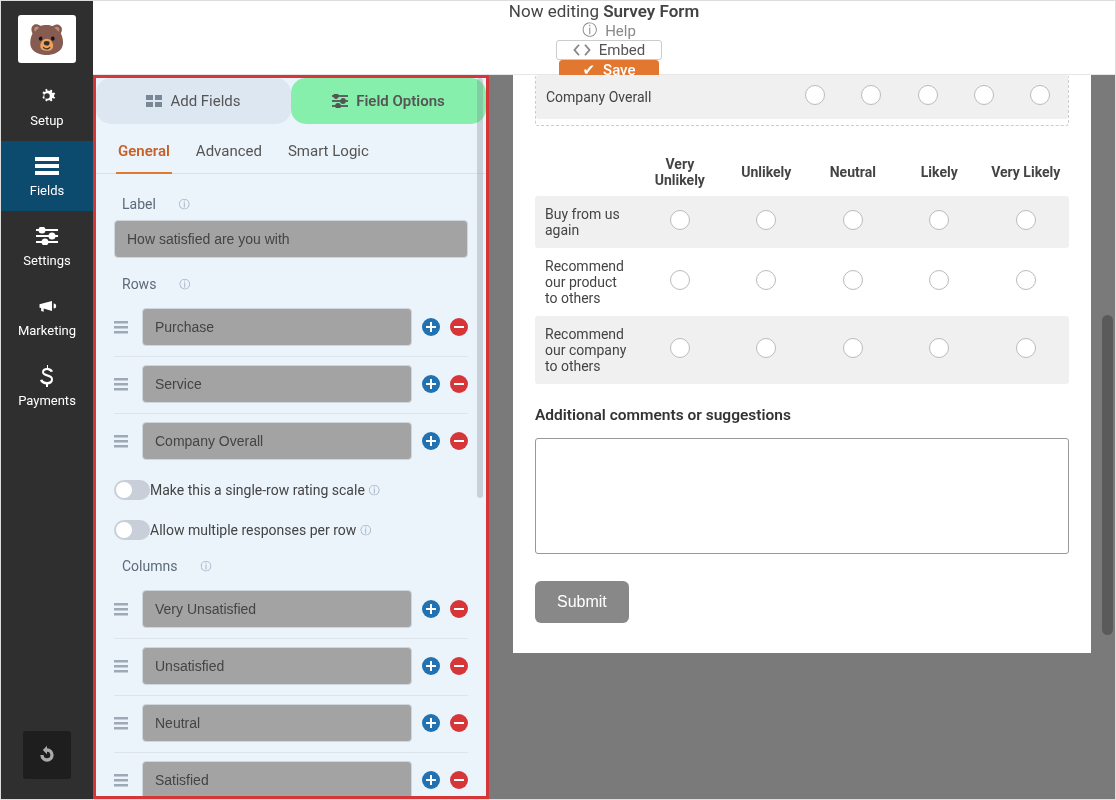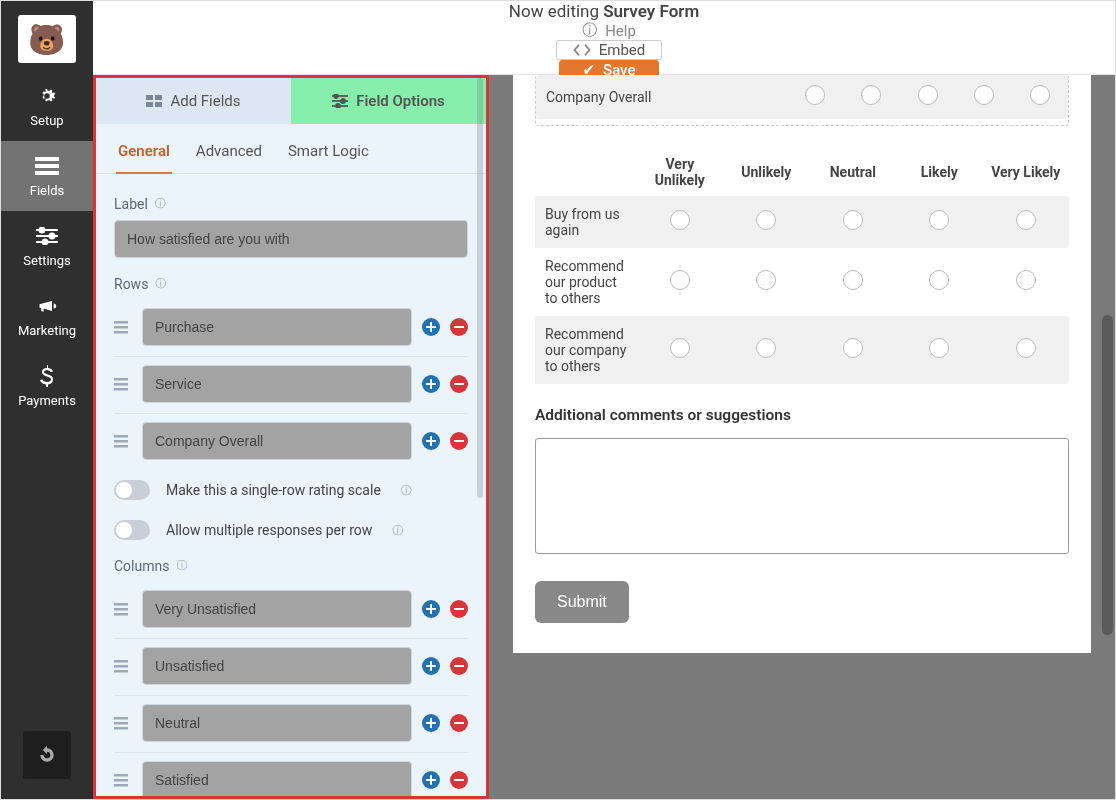--- a/index.html
+++ b/index.html
@@ -3,21 +3,21 @@
 <meta charset="utf-8">
 <style>
 * { box-sizing: border-box; margin: 0; padding: 0; }
 body { font-family: -apple-system, BlinkMacSystemFont, "Segoe UI", Roboto, Arial, sans-serif; font-size: 14px; color: #444; background: #f0f0f1; }
 .app { display: flex; width: 1116px; height: 800px; position: relative; overflow: hidden; border: 1px solid #ddd; }
 
 
 .leftnav { width: 92px; background: #2f2f2f; display: flex; flex-direction: column; align-items: center; padding-top: 14px; flex-shrink: 0; }
 .leftnav .logo { width: 58px; height: 48px; background: #fff; border-radius: 3px; display: flex; align-items: center; justify-content: center; margin-bottom: 8px; font-size: 30px; }
 .leftnav .navitem { width: 92px; height: 70px; display: flex; flex-direction: column; align-items: center; justify-content: center; color: #fff; font-size: 13px; cursor: pointer; gap: 5px; }
-.leftnav .navitem.active { background: #737373; }
+.leftnav .navitem.active { background: #0c4a6e; }
 .leftnav .navicon { width: 24px; height: 24px; display: flex; align-items: center; justify-content: center; }
 .leftnav .revert { margin-top: auto; width: 48px; height: 48px; background: #1e1e1e; border-radius: 3px; margin-bottom: 20px; display: flex; align-items: center; justify-content: center; color: #aaa; cursor: pointer; }
 
 
 .main { flex: 1; display: flex; flex-direction: column; background: #fff; }
 
 
 .topbar { height: 74px; display: flex; align-items: center; padding: 0 18px; border-bottom: 1px solid #e6e6e6; flex-direction: column; }
 .topbar .title { font-size: 17px; color: #444; }
 .topbar .title b { font-weight: 600; }
@@ -26,40 +26,40 @@
 .topbar .btn.link { border: none; color: #888; }
 .topbar .btn.save { background: #e27730; border-color: #e27730; color: #fff; font-weight: 500; padding: 0 22px; }
 .topbar .closex { margin-left: 22px; color: #b7b7b7; font-size: 24px; cursor: pointer; font-weight: bold; }
 
 
 .content { flex: 1; display: flex; overflow: hidden; background: #7a7a7a; }
 
 
 .panel { width: 396px; background: #ebf3fb; border: 3px solid #d63638; flex-shrink: 0; display: flex; flex-direction: column; position: relative; }
 .ptabs { display: flex; height: 46px; }
-.ptab { flex: 1; display: flex; align-items: center; justify-content: center; gap: 8px; font-size: 15px; color: #555; cursor: pointer; background: #dce7f2; }
+.ptab { flex: 1; display: flex; align-items: center; justify-content: center; gap: 8px; font-size: 15px; color: #555; cursor: pointer; background: #dce7f2; border-radius: 15px; }
 .ptab.active { background: #86efac; font-weight: 600; }
 .subtabs { display: flex; gap: 22px; padding: 12px 20px 0; border-bottom: 1px solid rgba(0,0,0,0.07); }
 .subtab { padding: 6px 2px 12px; color: #555; font-size: 15px; cursor: pointer; margin-bottom: -1px; }
 .subtab.active { color: #c76026; font-weight: 600; border-bottom: 2px solid #e27730; }
 
 .pbody { flex: 1; overflow-y: auto; padding: 14px 18px; }
-.plabel { display: flex; gap: 7px; color: #5d6a7a; font-size: 14px; margin: 8px 0 8px; }
+.plabel { display: flex; align-items: center; gap: 23px; color: #5d6a7a; font-size: 14px; margin: 8px 8px 8px; }
 .plabel .q { color: #93a4b8; font-size: 11px; }
 .pinput { width: 100%; height: 38px; border: 1px solid #cfd6de; border-radius: 4px; padding: 0 12px; font-size: 14px; background: #a3a3a3; color: #444; }
 
 .itemrow { display: flex; align-items: center; gap: 10px; padding: 8px 0 10px; border-bottom: 1px solid rgba(0,0,0,0.06); }
 .itemrow:last-child { border-bottom: none; }
 .drag { color: #9da9b7; cursor: grab; width: 18px; flex-shrink: 0; }
 .itemrow .pinput { flex: 1; }
 .circ { width: 18px; height: 18px; border-radius: 50%; display: flex; align-items: center; justify-content: center; color: #fff; font-size: 12px; font-weight: bold; cursor: pointer; flex-shrink: 0; }
 .circ.add { background: #2271b1; }
 .circ.rem { background: #d63638; }
 
-.togglerow { display: flex; align-items: center; gap: 16px; padding: 10px 0; }
+.togglerow { display: flex; align-items: center; gap: 0; padding: 10px 0; }
 .toggle { width: 36px; height: 20px; background: #c8cfd8; border-radius: 10px; position: relative; cursor: pointer; flex-shrink: 0; }
 .toggle::after { content: ''; position: absolute; left: 2px; top: 2px; width: 16px; height: 16px; background: #fff; border-radius: 50%; }
 
 
 .preview { flex: 1; background: #7a7a7a; padding: 0 24px 24px 24px; overflow-y: auto; position: relative; }
 .card { background: #fff; padding: 0 22px 30px; }
 .field { margin-top: 22px; }
 .flabel { font-size: 15.5px; font-weight: 600; color: #333; margin-bottom: 14px; }
 .req { color: #d63638; }
 

